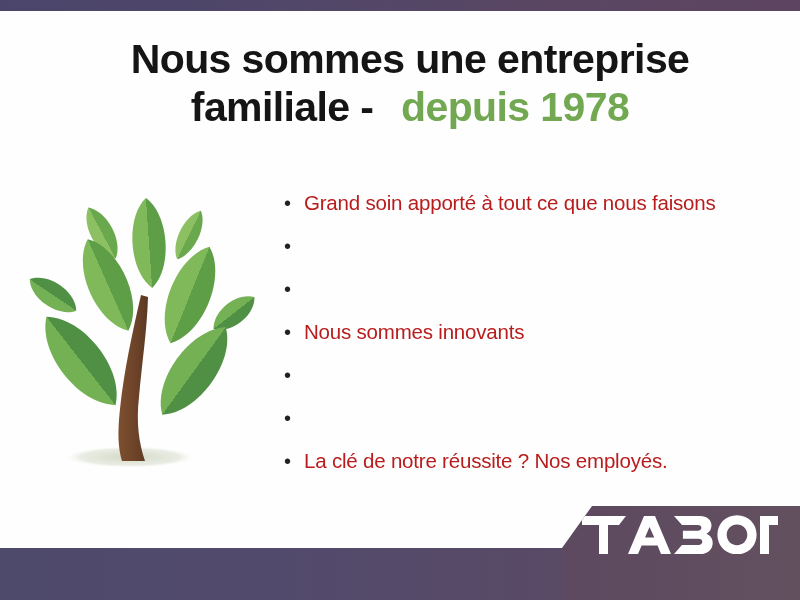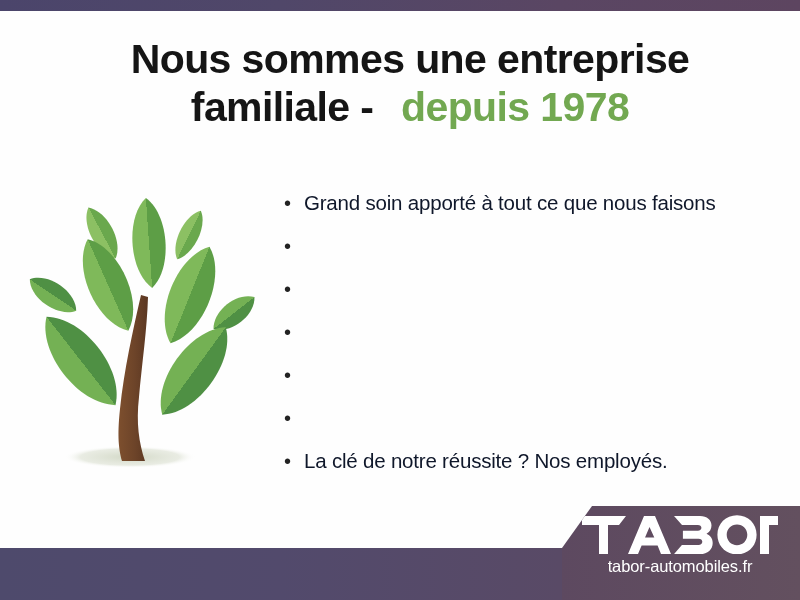--- a/index.html
+++ b/index.html
@@ -87,21 +87,21 @@
   }
   .bullet-dot {
     width:20px;
     flex:0 0 20px;
     color:#222;
     font-size:20px;
     line-height:26px;
     text-align:left;
   }
   .bullet-text {
-    color:#0f172a;
+    color:#b91c1c;
     font-size:20.5px;
     line-height:26px;
     letter-spacing:-0.2px;
     white-space:nowrap;
   }
 
   
   .tree {
     position:absolute;
     left:18px; top:185px;
@@ -202,20 +202,21 @@
       <span class="bullet-text">Grand soin apporté à tout ce que nous faisons</span>
     </div>
     <div class="bullet-row">
       <span class="bullet-dot">•</span>
     </div>
     <div class="bullet-row">
       <span class="bullet-dot">•</span>
     </div>
     <div class="bullet-row">
       <span class="bullet-dot">•</span>
+      <span class="bullet-text">Nous sommes innovants</span>
     </div>
     <div class="bullet-row">
       <span class="bullet-dot">•</span>
     </div>
     <div class="bullet-row">
       <span class="bullet-dot">•</span>
     </div>
     <div class="bullet-row">
       <span class="bullet-dot">•</span>
       <span class="bullet-text">La clé de notre réussite ? Nos employés.</span>
@@ -240,17 +241,16 @@
 
           <path d="M155 1.2 c11.2 0 19.6 8.4 19.6 19.6 c0 11.2-8.4 19.6-19.6 19.6
                    c-11.2 0-19.6-8.4-19.6-19.6 C135.4 9.6 143.8 1.2 155 1.2 Z
                    M155 10.4 c-5.9 0-10.3 4.6-10.3 10.4 c0 5.8 4.4 10.4 10.3 10.4
                    c5.9 0 10.3-4.6 10.3-10.4 C165.3 15 160.9 10.4 155 10.4 Z"></path>
 
           <path d="M178 2 h17.5 c0.2 0 0.3 0 0.5 0 v9 h-9 v29 h-9 Z"></path>
           <path d="M187 2 h4 c0.1 0 0.2 0 0.3 0 v9 h-4.3 Z"></path>
         </g>
       </svg>
-      <div class="domain">tabor-automobiles.fr</div>
     </div>
   </div>
 
 </div>
 
 </body></html>

